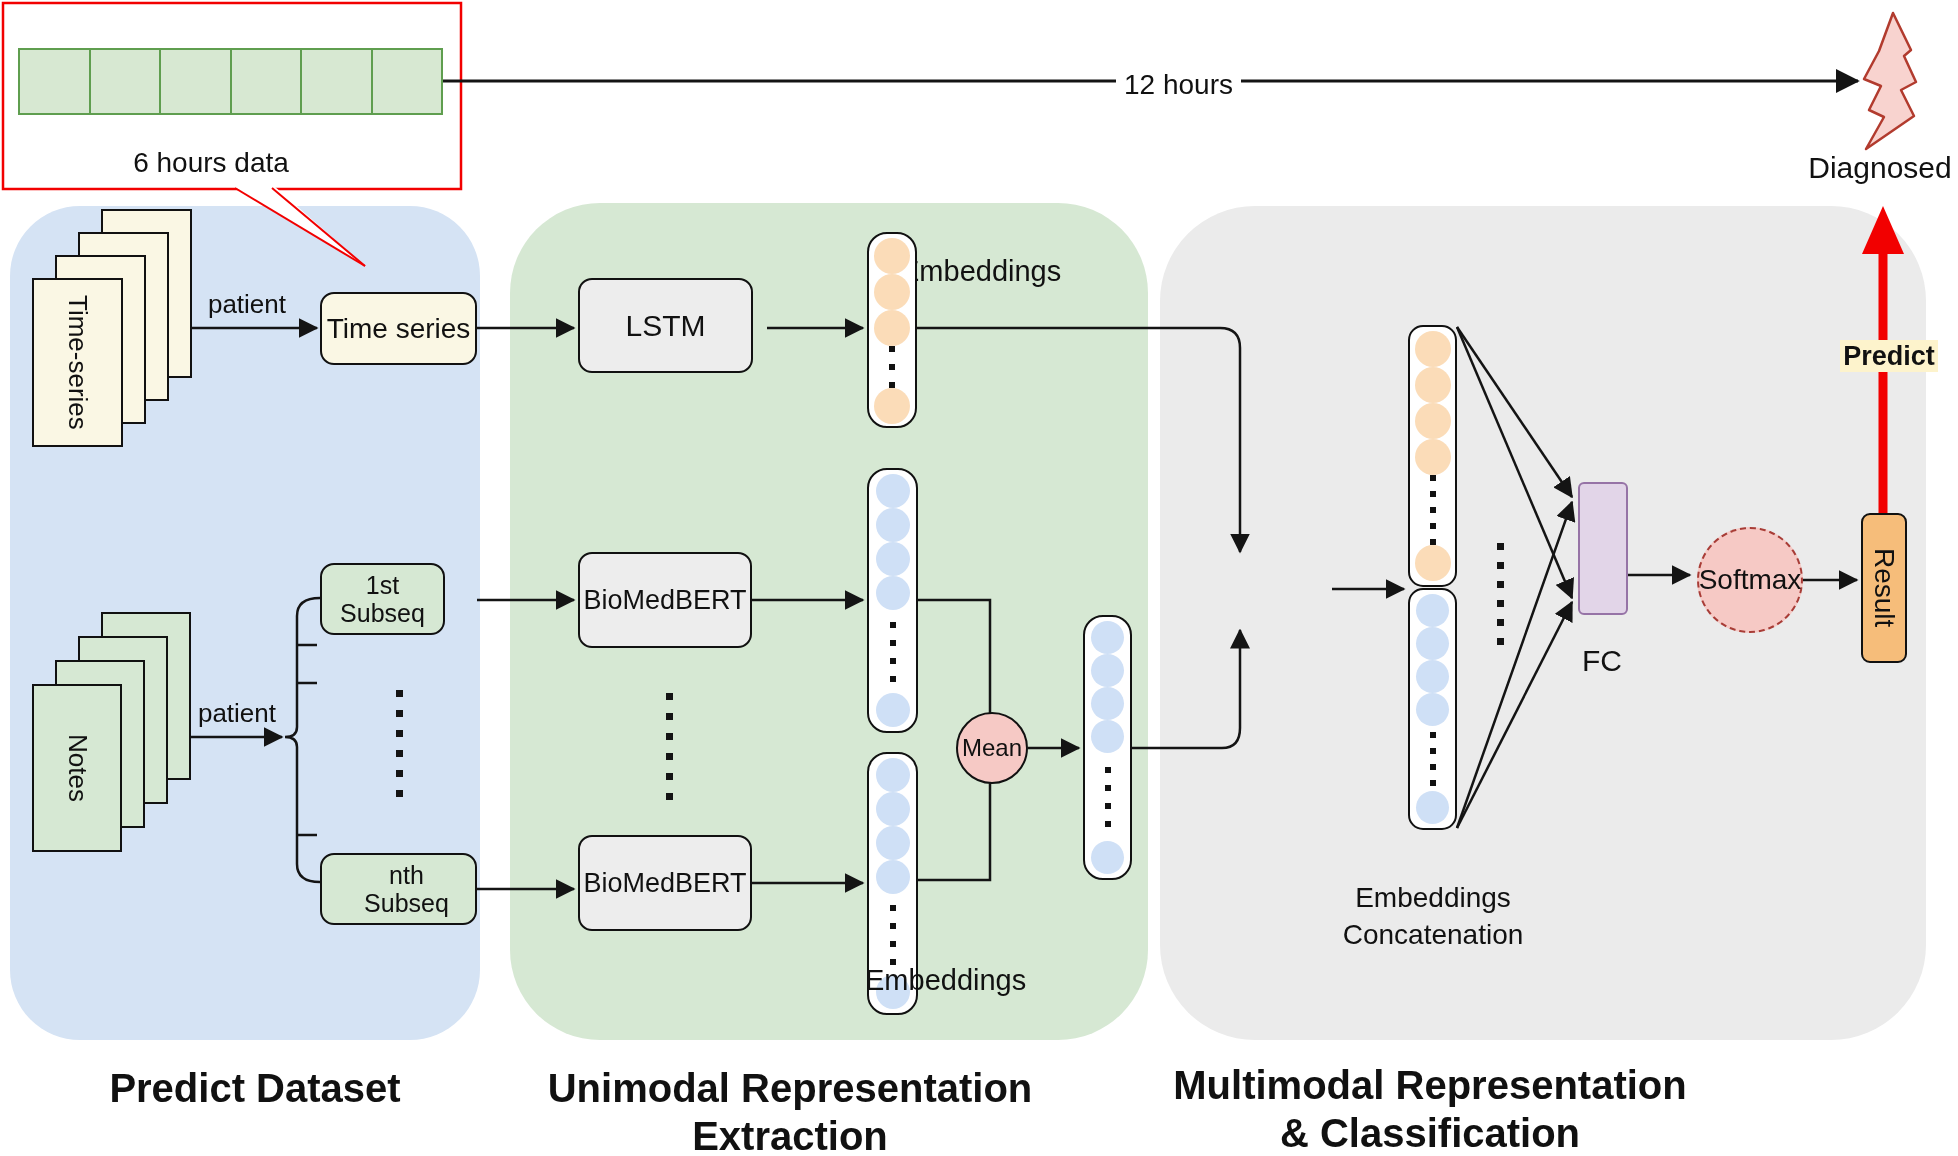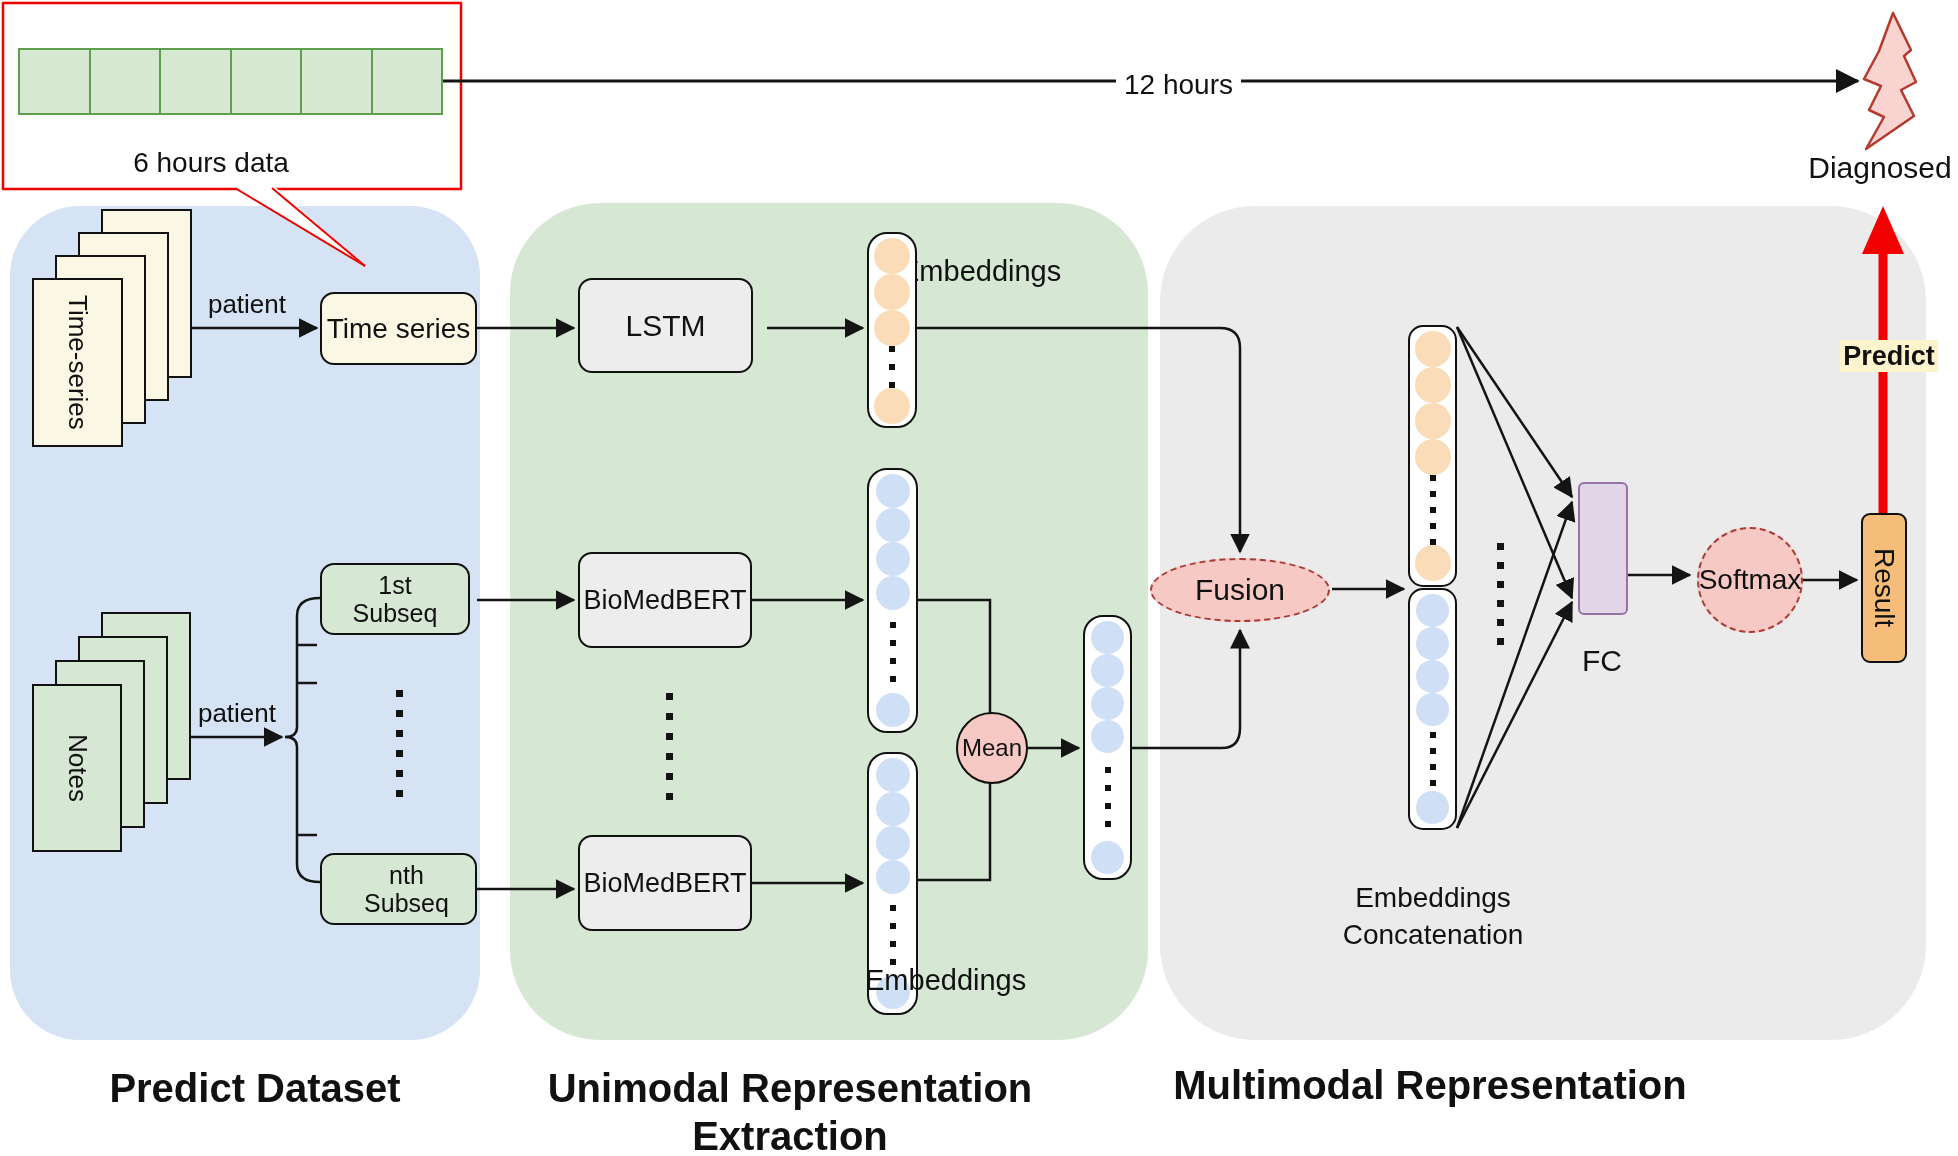--- a/index.html
+++ b/index.html
@@ -162,21 +162,21 @@
   <div class="node cream" style="left:320px;top:292px;width:157px;height:73px;">Time series</div>
 
   <div class="doc greenfill" style="left:101px;top:612px;width:90px;height:168px;"></div>
   <div class="doc greenfill" style="left:78px;top:636px;width:90px;height:168px;"></div>
   <div class="doc greenfill" style="left:55px;top:660px;width:90px;height:168px;"></div>
   <div class="doc greenfill" style="left:32px;top:684px;width:90px;height:168px;">
     <span class="vtext">Notes</span>
   </div>
   <div class="lbl" style="left:187px;top:698px;width:100px;font-size:26px;">patient</div>
 
-  <div class="node greenfill" style="left:320px;top:563px;width:150px;height:72px;font-size:25px;flex-direction:column;">
+  <div class="node greenfill" style="left:320px;top:563px;width:125px;height:72px;font-size:25px;flex-direction:column;">
     <span>1st</span>
     <span>Subseq</span>
   </div>
   <div class="node greenfill" style="left:320px;top:853px;width:157px;height:72px;font-size:25px;flex-direction:column;padding-left:16px;">
     <span>nth</span>
     <span>Subseq</span>
   </div>
 
   <div class="title" style="left:30px;top:1064px;width:450px;">Predict Dataset</div>
 
@@ -248,21 +248,20 @@
         <span></span>
       </div>
     <div class="circ c33 blue"></div>
   </div>
 
   <div class="title" style="left:480px;top:1064px;width:620px;">
     <div>Unimodal Representation</div>
     <div>Extraction</div>
   </div>
 
-  <div class="ellipse" style="left:1150px;top:558px;width:180px;height:64px;">Fusion</div>
 
   <div class="pill sq" style="left:1408px;top:325px;width:49px;height:262px;">
     <div class="cgroup">
         <div class="circ c36 orange"></div>
         <div class="circ c36 orange"></div>
         <div class="circ c36 orange"></div>
         <div class="circ c36 orange"></div>
       </div>
     <div class="vdots g10">
         <span></span>
@@ -298,15 +297,16 @@
   <div class="lbl" style="left:1570px;top:644px;width:64px;font-size:30px;">FC</div>
 
   <div class="ellipse" style="left:1697px;top:527px;width:106px;height:106px;font-size:28px;">Softmax</div>
 
   <div class="resultbox" style="left:1861px;top:513px;width:46px;height:150px;">
     <span class="vtext" style="font-size:28px;">Result</span>
   </div>
 
   <div class="title" style="left:1120px;top:1061px;width:620px;">
     <div>Multimodal Representation</div>
+    <div>&amp; Classification</div>
   </div>
 
 </div>
 
 </body></html>

